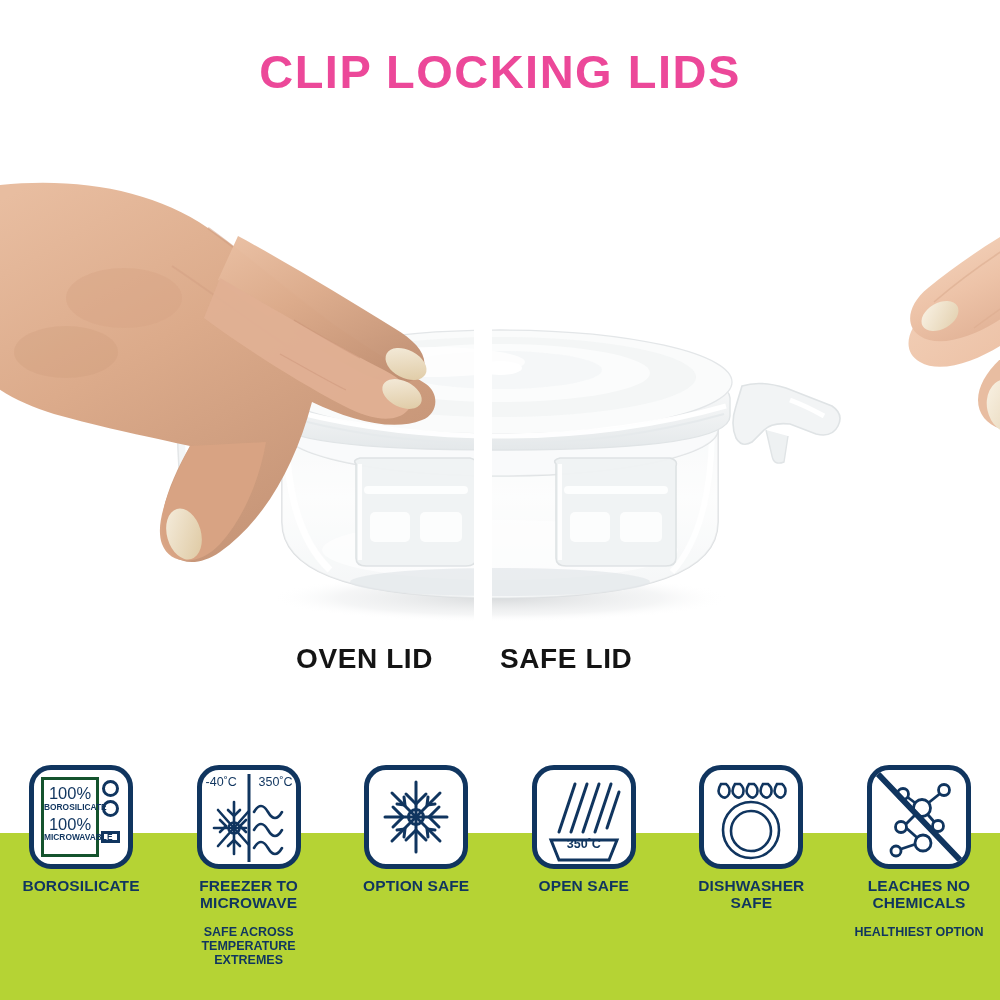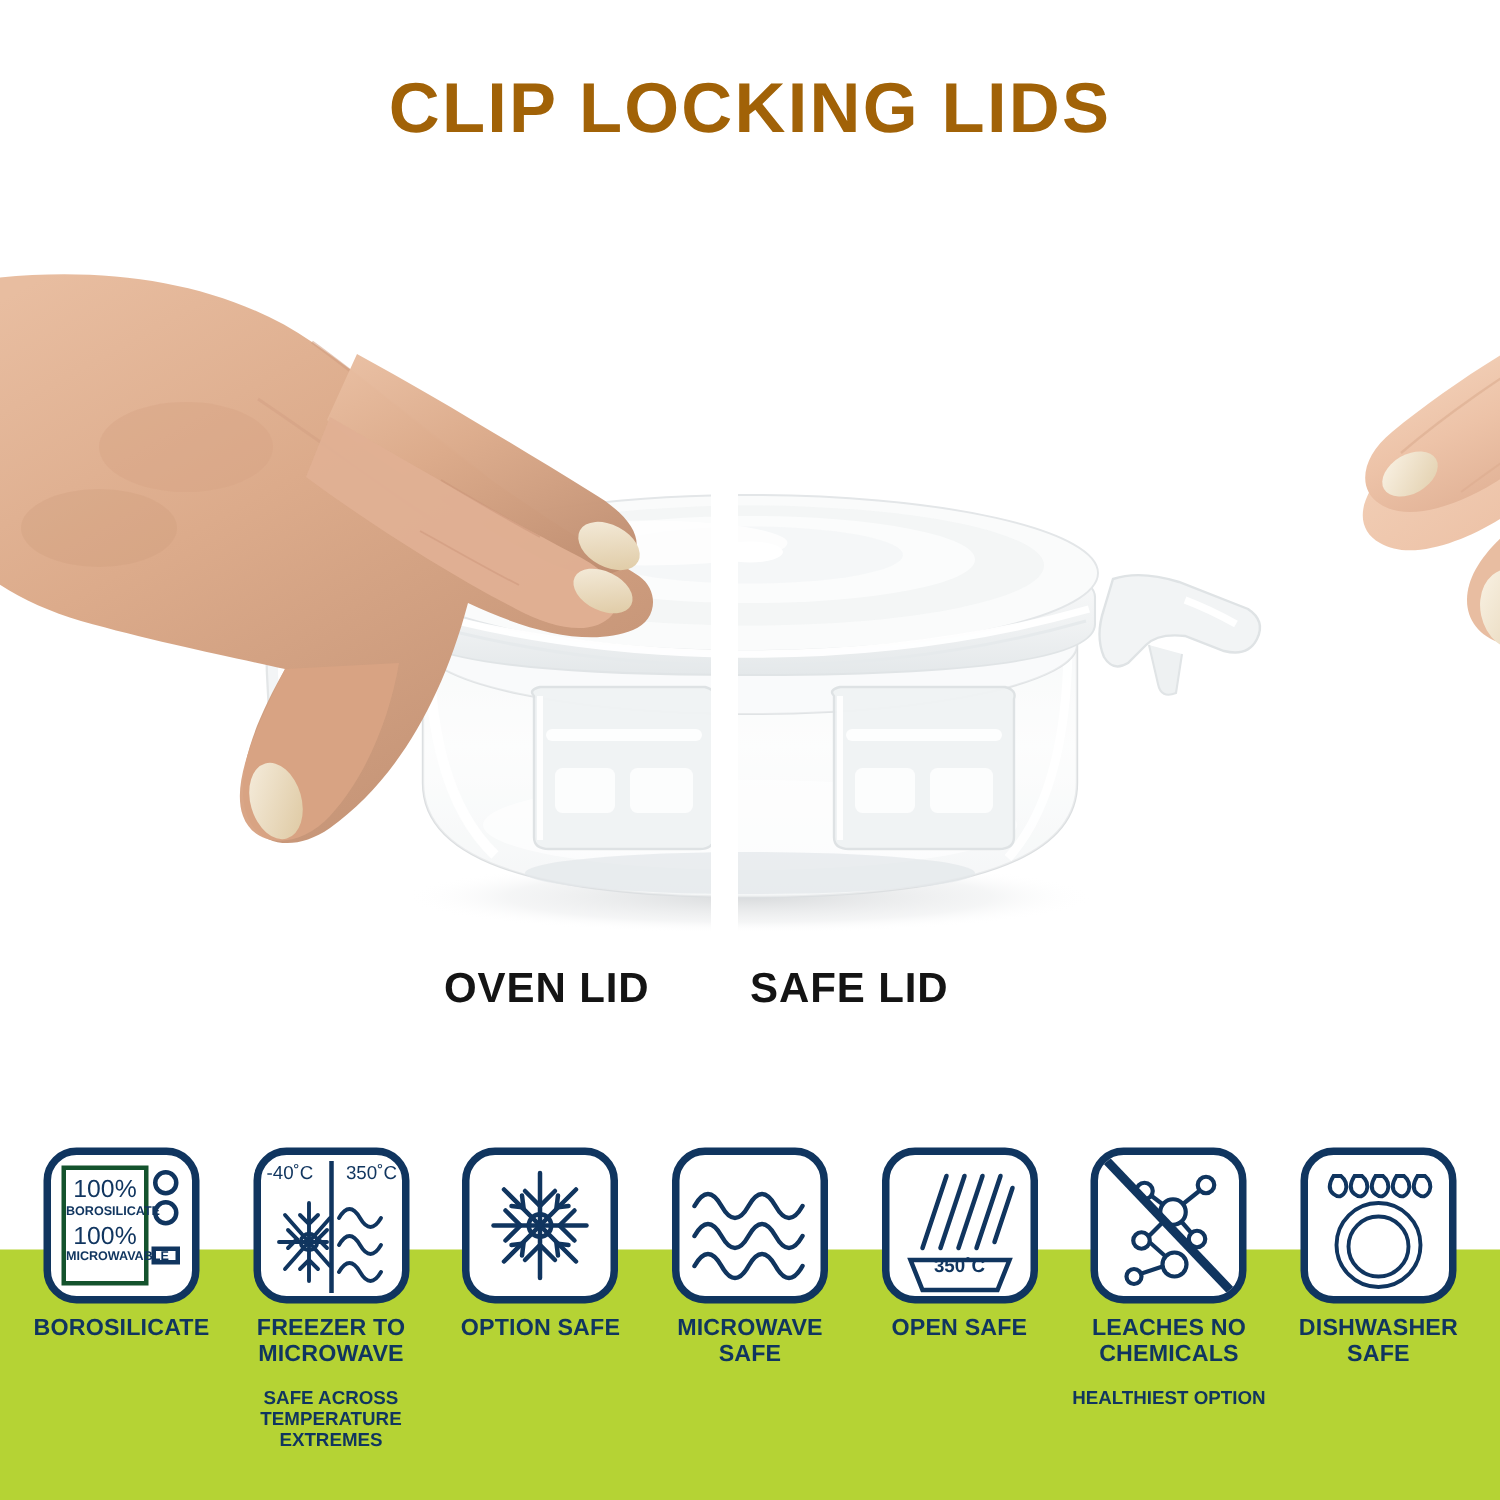--- a/index.html
+++ b/index.html
@@ -18,21 +18,21 @@
   
   #page-title {
     position: absolute;
     top: 44px;
     left: 0;
     width: 1000px;
     text-align: center;
     font-size: 47px;
     font-weight: bold;
     letter-spacing: 1.5px;
-    color: #a16207;
+    color: #ec4899;
     font-family: "Liberation Sans", sans-serif;
   }
 
   
   #hero {
     position: absolute;
     top: 130px;
     left: 0;
     width: 1000px;
     height: 560px;
@@ -493,48 +493,53 @@
           <path d="M66 34 L58 35 L59 27"></path>
           <path d="M28 60 L36 59 L35 67"></path>
           <path d="M66 60 L58 59 L59 67"></path>
           <circle cx="47" cy="47" r="7.5"></circle>
         </g>
       </svg>
     </div>
     <div class="feature-label">OPTION SAFE</div>
   </div>
 
-  <div class="feature">
-    <div class="feature-icon-box">
-      <svg class="icon-svg" width="94" height="94" viewBox="0 0 94 94">
-        <g stroke="#10355f" stroke-width="3" fill="none" stroke-linecap="round">
-          <path d="M10 34 q9 -16 18 0 q9 16 18 0 q9 -16 18 0 q9 16 18 0"></path>
-          <path d="M10 54 q9 -16 18 0 q9 16 18 0 q9 -16 18 0 q9 16 18 0"></path>
-          <path d="M10 74 q9 -16 18 0 q9 16 18 0 q9 -16 18 0 q9 16 18 0"></path>
-        </g>
-      </svg>
-    </div>
-    <div class="feature-label">MICROWAVE SAFE</div>
-  </div>
 
   <div class="feature">
     <div class="feature-icon-box">
       <svg class="icon-svg" width="94" height="94" viewBox="0 0 94 94">
         <g stroke="#10355f" stroke-width="3" fill="none" stroke-linecap="round">
           <line x1="22" y1="62" x2="38" y2="14"></line>
           <line x1="34" y1="62" x2="50" y2="14"></line>
           <line x1="46" y1="62" x2="62" y2="14"></line>
           <line x1="58" y1="62" x2="74" y2="14"></line>
           <line x1="70" y1="58" x2="82" y2="22"></line>
           <path d="M14 70 L80 70 L72 90 L22 90 Z"></path>
         </g>
       </svg>
       <div class="oven-temp">350˚C</div>
     </div>
     <div class="feature-label">OPEN SAFE</div>
+  </div>
+
+  <div class="feature">
+    <div class="feature-icon-box">
+      <svg class="icon-svg" width="94" height="94" viewBox="0 0 94 94">
+        <g stroke="#10355f" stroke-width="2.6" fill="none" stroke-linecap="round">
+          <path d="M17 14 q-5 8 0 12 q5 4 8 -2 q2 -6 -3 -10 Z"></path>
+          <path d="M31 14 q-5 8 0 12 q5 4 8 -2 q2 -6 -3 -10 Z"></path>
+          <path d="M45 14 q-5 8 0 12 q5 4 8 -2 q2 -6 -3 -10 Z"></path>
+          <path d="M59 14 q-5 8 0 12 q5 4 8 -2 q2 -6 -3 -10 Z"></path>
+          <path d="M73 14 q-5 8 0 12 q5 4 8 -2 q2 -6 -3 -10 Z"></path>
+          <ellipse cx="47" cy="60" rx="28" ry="28"></ellipse>
+          <ellipse cx="47" cy="61" rx="20" ry="20"></ellipse>
+        </g>
+      </svg>
+    </div>
+    <div class="feature-label">DISHWASHER SAFE</div>
   </div>
 
   <div class="feature">
     <div class="feature-icon-box">
       <svg class="icon-svg" width="94" height="94" viewBox="0 0 94 94">
         <g stroke="#10355f" stroke-width="2.8" fill="none">
           <line x1="34" y1="26" x2="50" y2="38"></line>
           <line x1="50" y1="38" x2="70" y2="22"></line>
           <line x1="50" y1="38" x2="64" y2="54"></line>
           <line x1="50" y1="38" x2="32" y2="56"></line>
@@ -550,30 +555,13 @@
           <circle cx="50" cy="38" r="8.5"></circle>
           <circle cx="51" cy="73" r="8"></circle>
         </g>
         <line x1="6" y1="4" x2="88" y2="90" stroke="#10355f" stroke-width="6" stroke-linecap="round"></line>
       </svg>
     </div>
     <div class="feature-label">LEACHES NO CHEMICALS</div>
     <div class="feature-sub">HEALTHIEST OPTION</div>
   </div>
 
-  <div class="feature">
-    <div class="feature-icon-box">
-      <svg class="icon-svg" width="94" height="94" viewBox="0 0 94 94">
-        <g stroke="#10355f" stroke-width="2.6" fill="none" stroke-linecap="round">
-          <path d="M17 14 q-5 8 0 12 q5 4 8 -2 q2 -6 -3 -10 Z"></path>
-          <path d="M31 14 q-5 8 0 12 q5 4 8 -2 q2 -6 -3 -10 Z"></path>
-          <path d="M45 14 q-5 8 0 12 q5 4 8 -2 q2 -6 -3 -10 Z"></path>
-          <path d="M59 14 q-5 8 0 12 q5 4 8 -2 q2 -6 -3 -10 Z"></path>
-          <path d="M73 14 q-5 8 0 12 q5 4 8 -2 q2 -6 -3 -10 Z"></path>
-          <ellipse cx="47" cy="60" rx="28" ry="28"></ellipse>
-          <ellipse cx="47" cy="61" rx="20" ry="20"></ellipse>
-        </g>
-      </svg>
-    </div>
-    <div class="feature-label">DISHWASHER SAFE</div>
-  </div>
-
 </div>
 
 </body></html>

